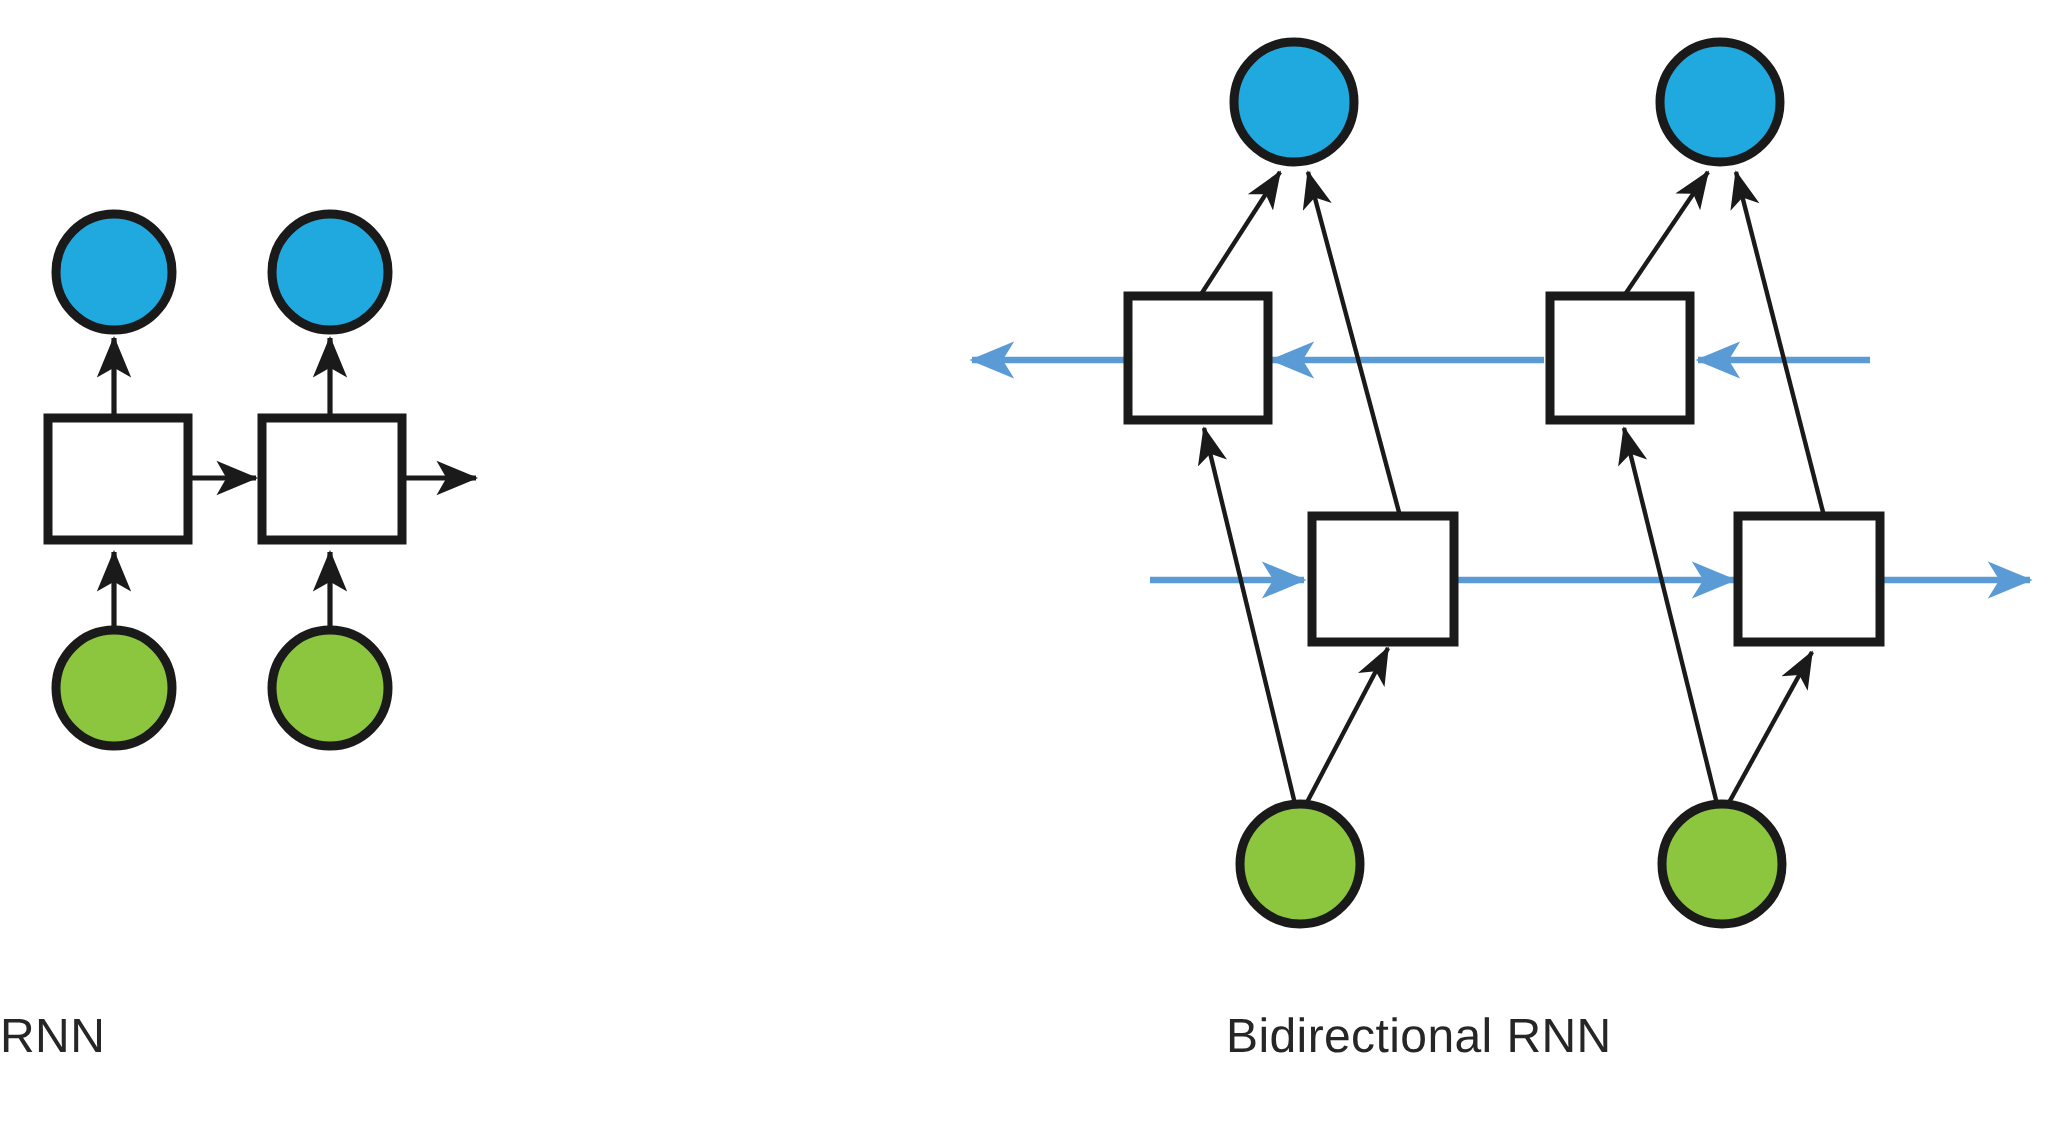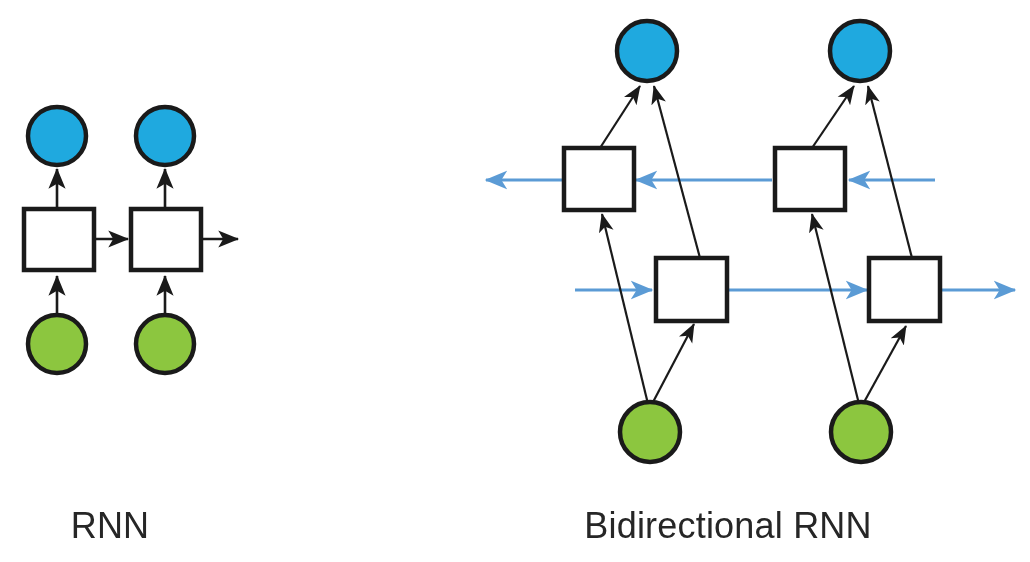--- a/index.html
+++ b/index.html
@@ -23,34 +23,34 @@
     position: absolute;
     top: 0;
     left: 0;
     width: 1030px;
     height: 562px;
     display: block;
   }
   .caption {
     position: absolute;
     font-family: "Liberation Sans", sans-serif;
-    font-size: 36px;
+    font-size: 24px;
     font-weight: 400;
     color: #262626;
     letter-spacing: 0.2px;
     white-space: nowrap;
-    text-align: center;
+    text-align: left;
   }
   #caption-rnn {
     left: 0px;
     top: 505px;
     width: 220px;
   }
   #caption-birnn {
-    left: 568px;
+    left: 613px;
     top: 505px;
     width: 320px;
   }
 </style>
 </head>
 <body>
 
 <div id="canvas">
 
   <svg class="diagram" viewBox="0 0 1030 562" xmlns="http://www.w3.org/2000/svg">

